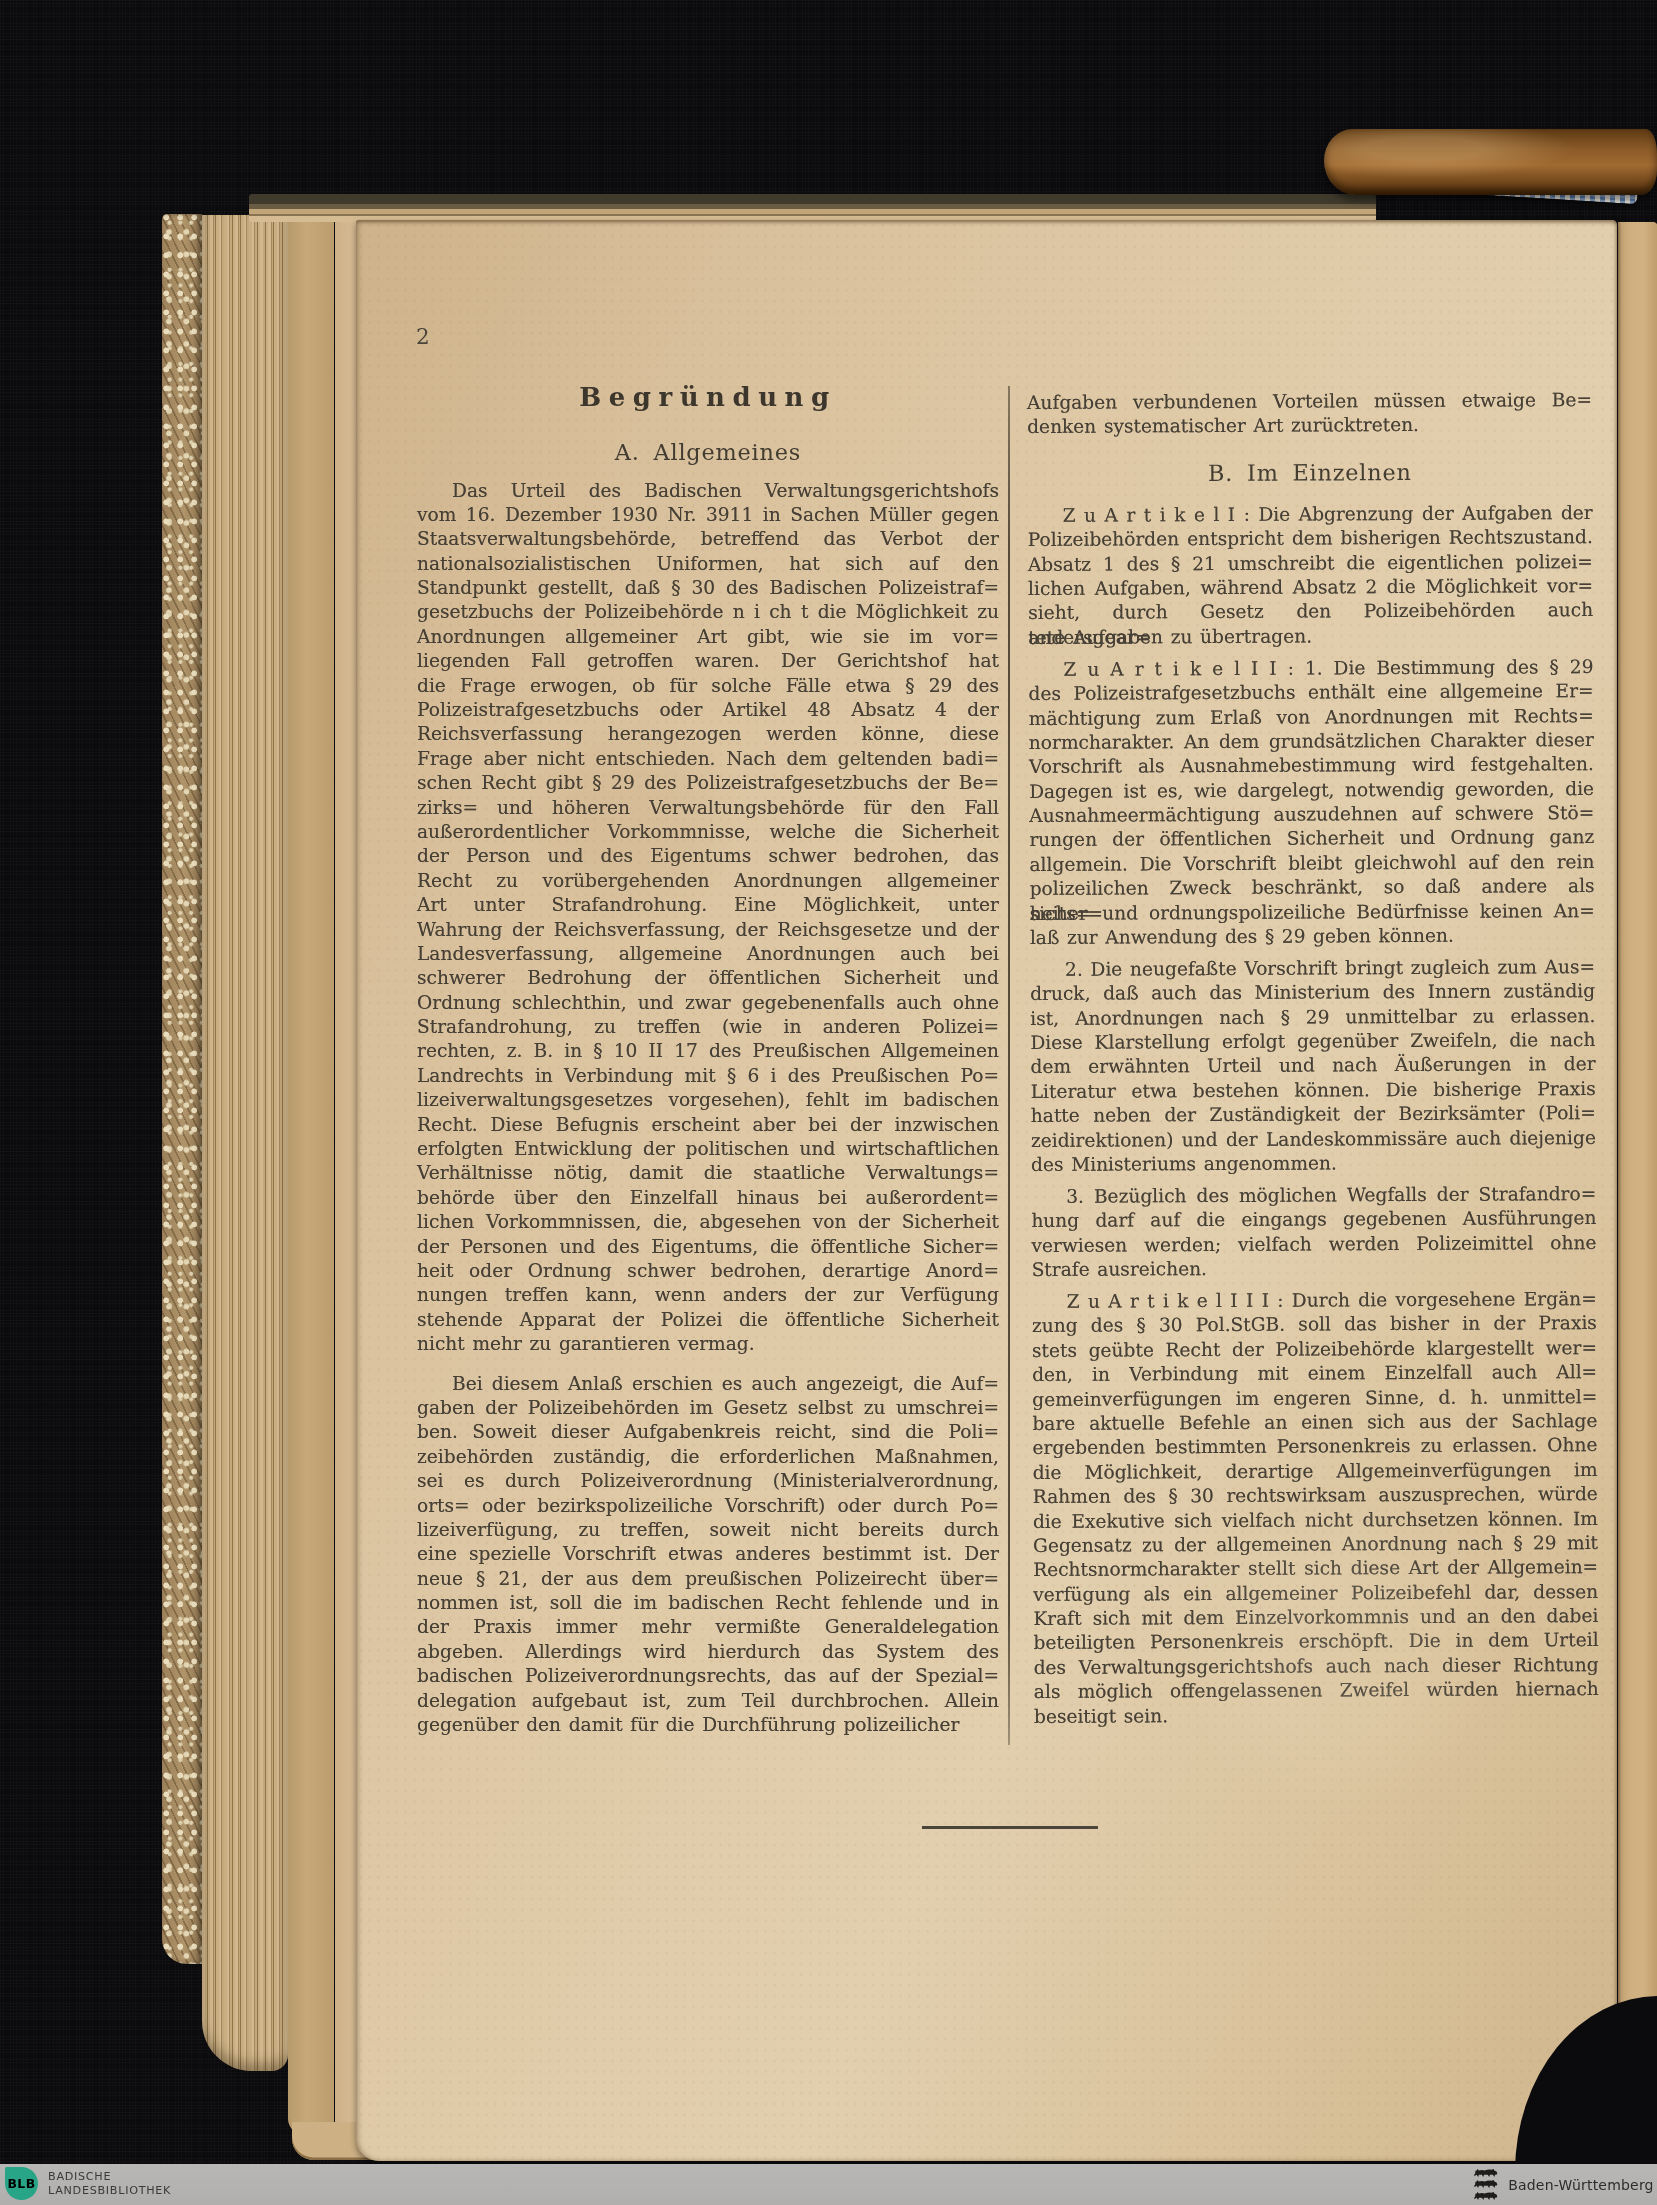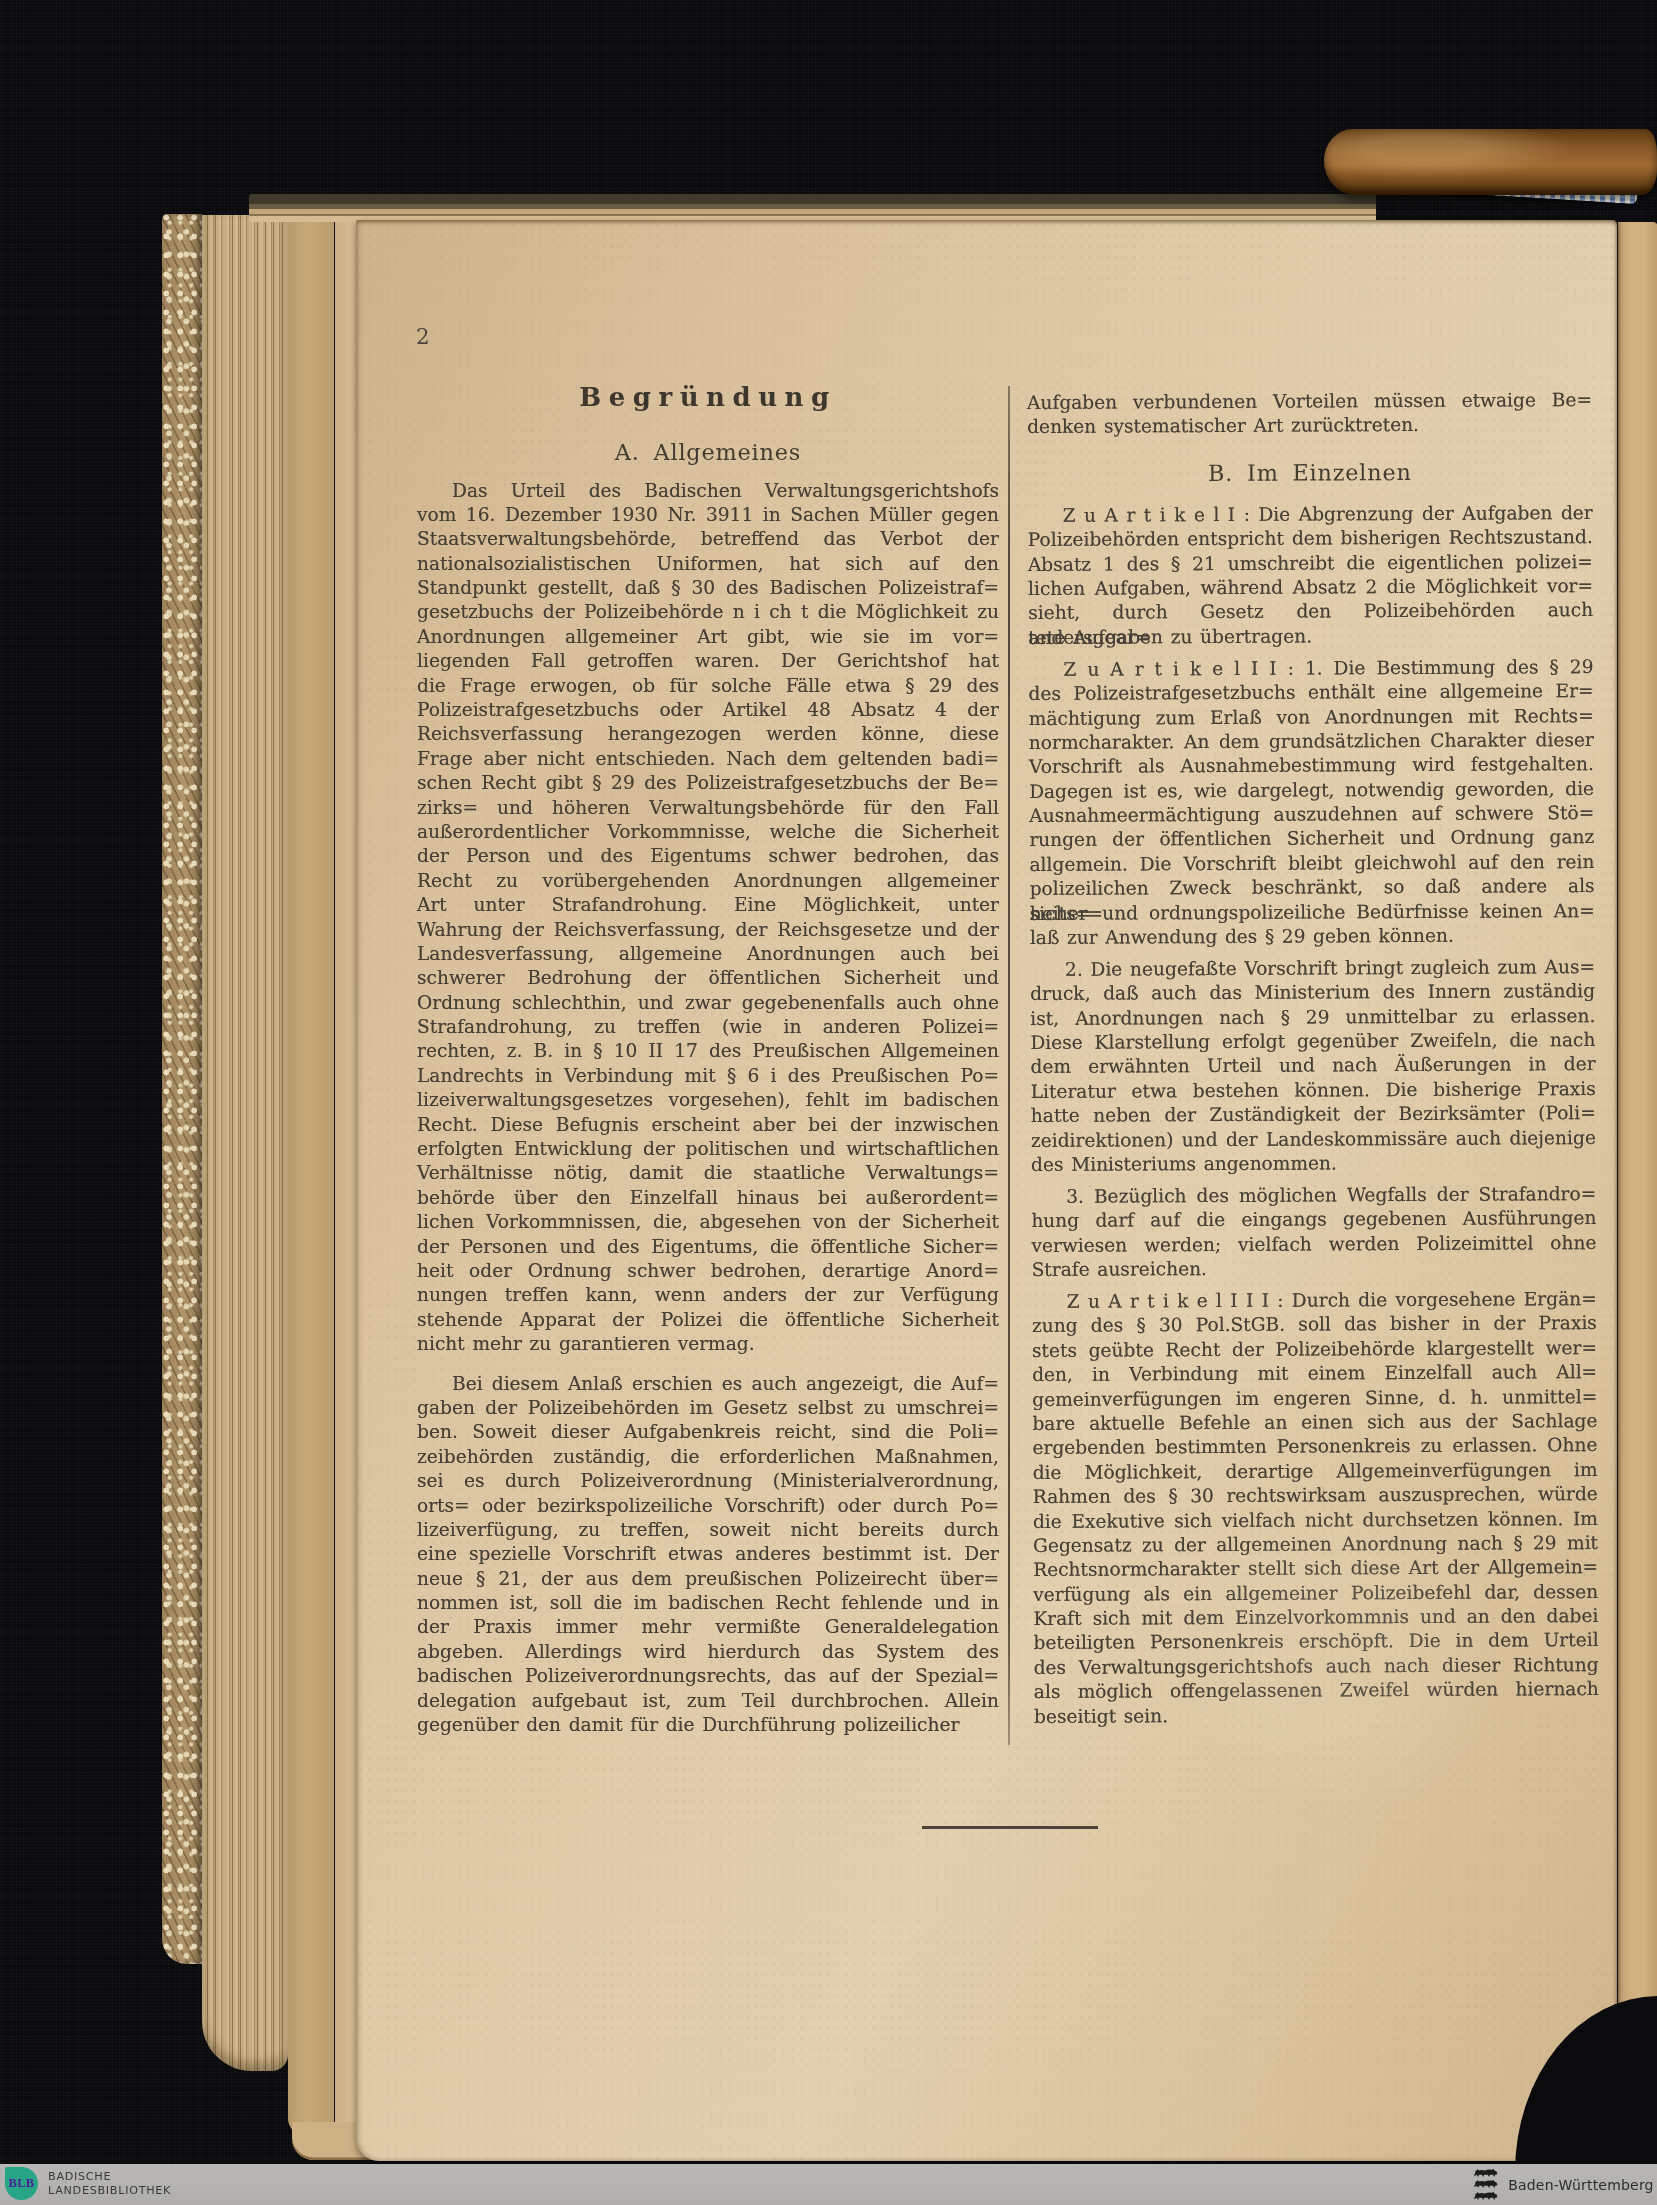--- a/index.html
+++ b/index.html
@@ -119,21 +119,21 @@
   
   .footer{
     left:0;bottom:0;width:1657px;height:41px;z-index:20;
     background:linear-gradient(180deg,#b8b7b5,#b0afad);
     font-family:"DejaVu Sans", sans-serif;
   }
   .blb-logo{
     position:absolute;left:5px;top:3.3px;width:33px;height:33px;
     background:#28a487;border-radius:1.7px 16.6px 16.6px 16.6px;
     display:flex;align-items:center;justify-content:center;
-    color:#4c1d95;font-weight:bold;font-size:12.4px;letter-spacing:0.4px;font-family:Liberation Serif, serif;
+    color:#000000;font-weight:bold;font-size:12.4px;letter-spacing:0.4px;
   }
   .blb-text{
     position:absolute;left:48px;top:5.8px;font-size:11.2px;line-height:13.7px;
     font-weight:normal;letter-spacing:0.7px;color:#3b3a38;
   }
   .bw-group{position:absolute;right:3.3px;top:0;height:41px;display:flex;align-items:center;}
   .lions{display:flex;flex-direction:column;gap:0.8px;margin-right:8.3px;}
   .lions svg{display:block;}
   .bw-name{font-size:14px;color:#2d2c2a;letter-spacing:0.2px;}
 </style>

